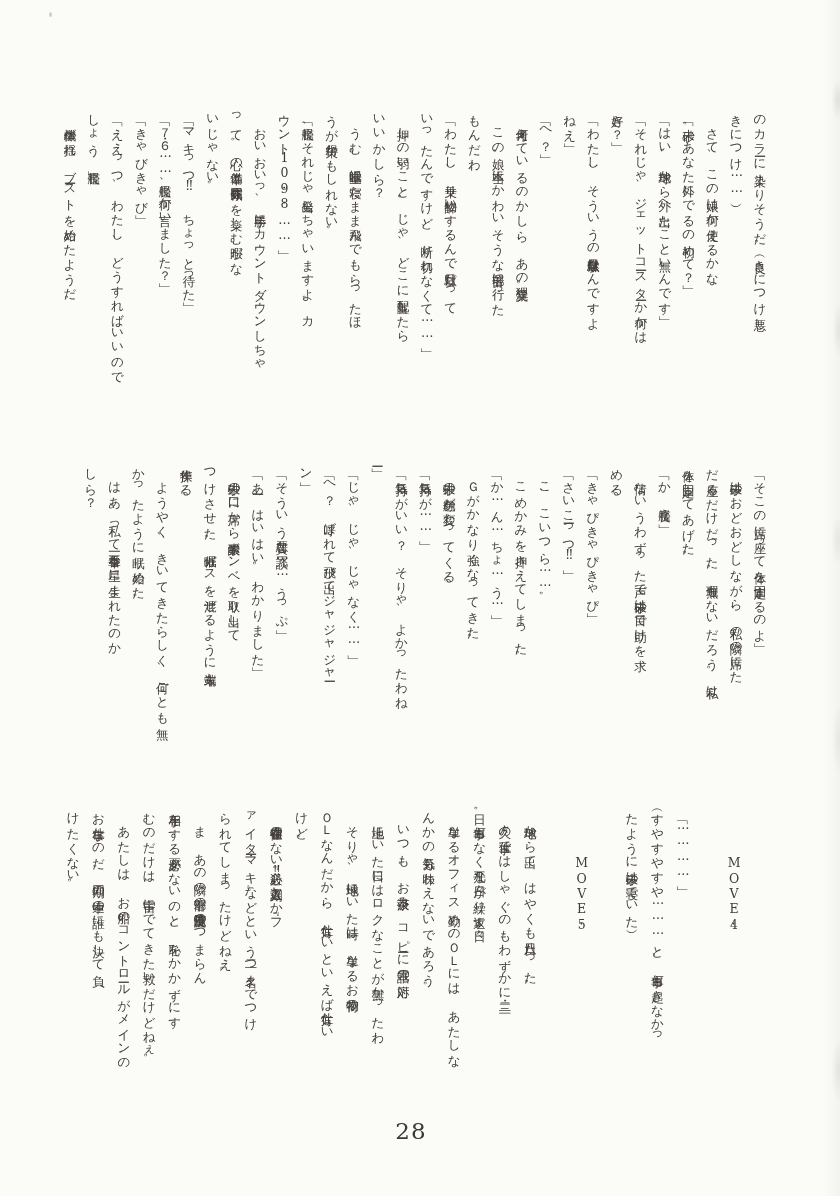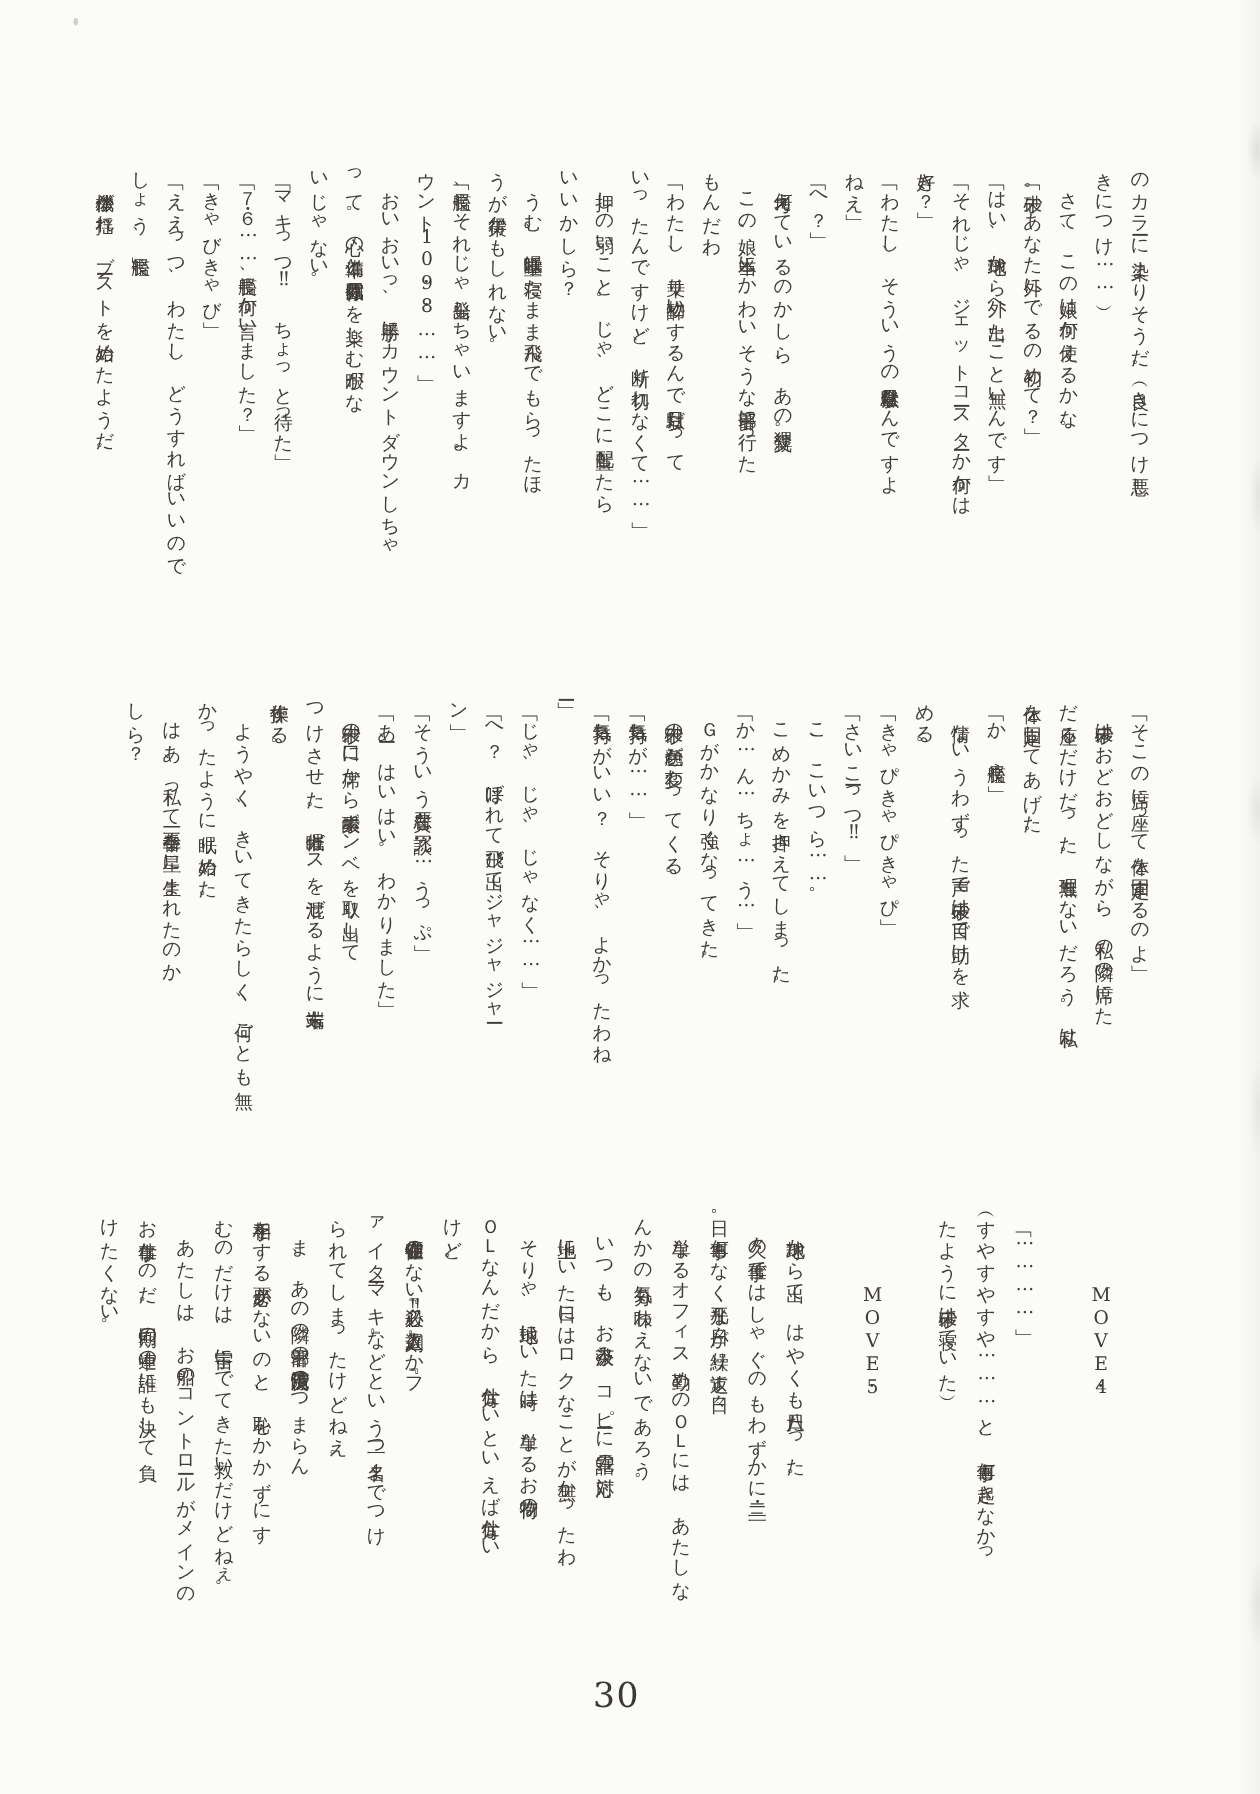--- a/index.html
+++ b/index.html
@@ -151,14 +151,14 @@
       <p class="vline">ァイター・マキ』などという二つ名までつけ</p>
       <p class="vline">られてしまったけどねえ。</p>
       <p class="vline">　ま、あの隣の部署の清涼院良子のつまらん</p>
       <p class="vline">相手をする必要がないのと、恥をかかずにす</p>
       <p class="vline">むのだけは、宇宙にでてきた救いだけどねぇ。</p>
       <p class="vline">　あたしは、お船のコントロールがメインの</p>
       <p class="vline">お仕事なのだ。同期の連中の誰にも決して負</p>
       <p class="vline">けたくない。</p>
     </div>
 
-  <div class="page-number">30</div>
+  <div class="page-number">28</div>
 </div>
 
 </body></html>

